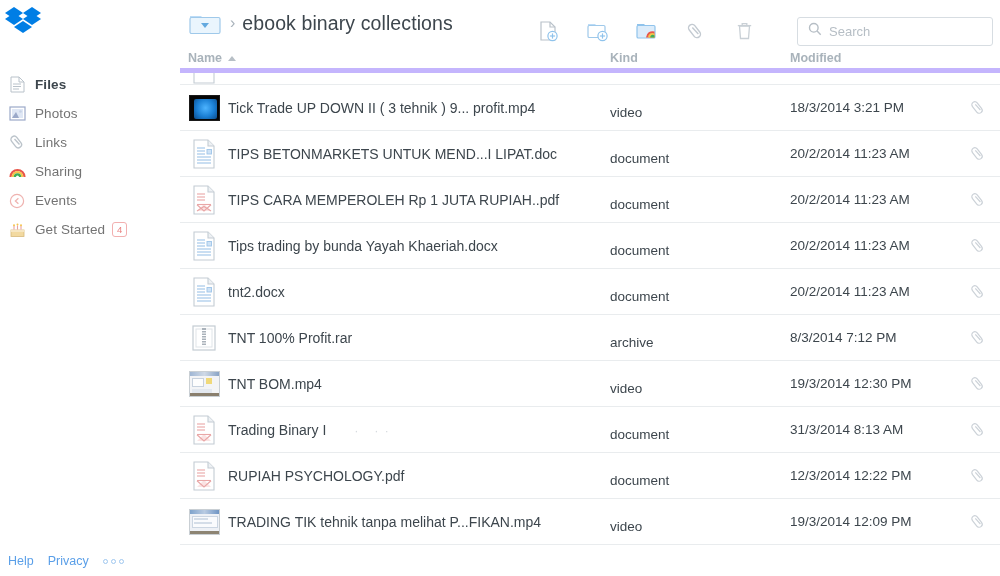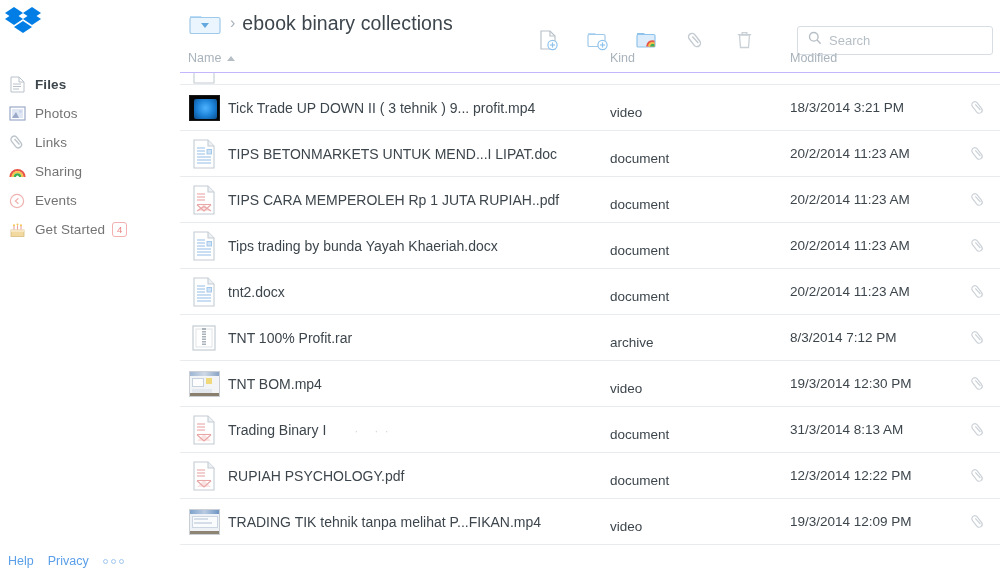--- a/index.html
+++ b/index.html
@@ -74,41 +74,42 @@
     margin-left: 8px; flex: 0 0 34px; cursor: pointer;
   }
   .crumb-sep {
     margin: 0 7px 0 8px; color: #a9b3bb; font-size: 16px;
   }
   .crumb-name {
     font-size: 19.5px; color: #3d464d; letter-spacing: .1px;
     white-space: nowrap;
   }
   .tools {
-    position: absolute; right: 0; top: 17px;
+    position: absolute; right: 0; top: 8px;
     height: 46px; display: flex; align-items: center; gap: 14px; text-align: right;
   }
   .tool {
     width: 35px; height: 32px; cursor: pointer;
     display: flex; align-items: center; justify-content: center;
   }
   .search-box {
     position: relative;
     width: 196px; height: 29px; margin-left: 21px; margin-right: 7px;
     border: 1px solid #d7dde2; border-radius: 3px;
     display: flex; align-items: center; background: #fff;
     cursor: text;
   }
   .search-ico { margin: 0 7px 0 10px; flex: 0 0 13px; }
   .search-ph { font-size: 13px; color: #b6bec5; }
 
   
   .col-head {
     position: relative; height: 27px;
-    border-bottom: 1px solid #c4b5fd;
+    border-bottom: 5px solid #c4b5fd;
+    font-weight: bold;
   }
   .ch {
     position: absolute; top: 5px;
     font-size: 12.5px; color: #a9b3bb;
     display: flex; align-items: center;
   }
   .ch.name { left: 8px; cursor: pointer; }
   .ch.kind { left: 430px; }
   .ch.mod  { left: 610px; }
   .sort-arrow {

